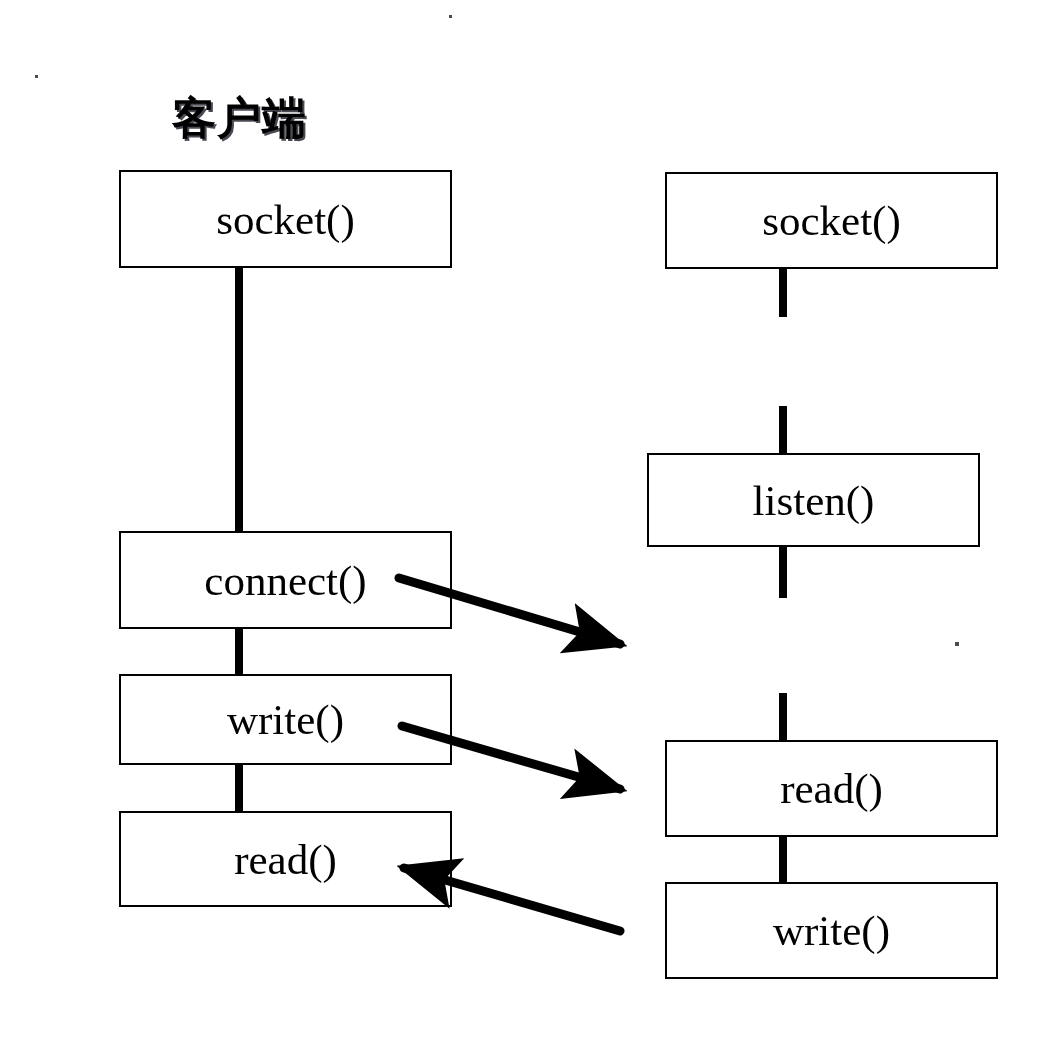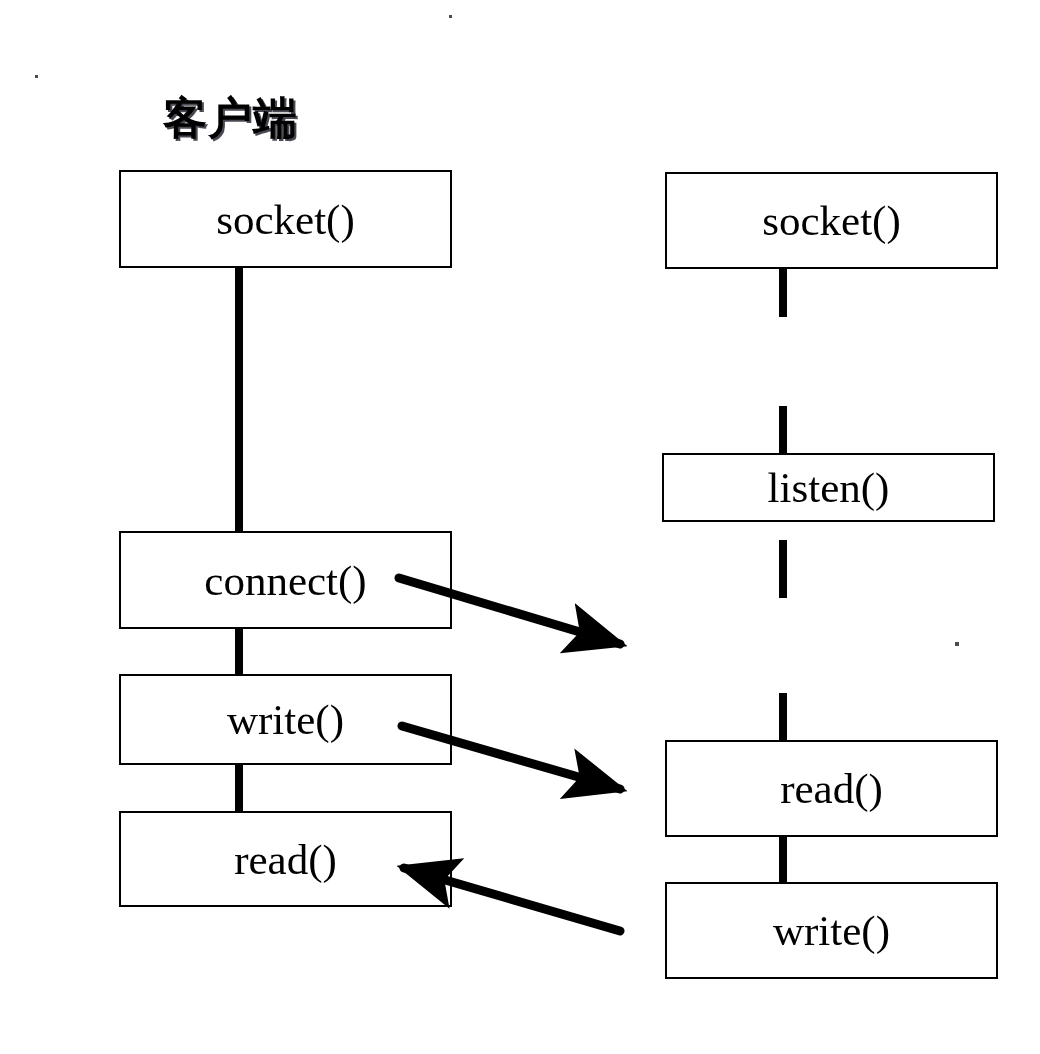--- a/index.html
+++ b/index.html
@@ -65,21 +65,21 @@
 <body>
 
 <div id="canvas">
 
   <div class="speck" style="left:449px;top:15px;width:3px;height:3px;"></div>
   <div class="speck" style="left:35px;top:75px;width:3px;height:3px;"></div>
   <div class="speck" style="left:955px;top:642px;width:4px;height:4px;"></div>
   <div class="speck" style="left:957px;top:778px;width:4px;height:4px;"></div>
   <div class="speck" style="left:954px;top:915px;width:6px;height:6px;"></div>
 
-  <div class="col-title" style="left:163px;top:96px;">客户端</div>
+  <div class="col-title" style="left:172px;top:96px;">客户端</div>
 
 
   <div class="connector" style="left:235px;top:266px;width:8px;height:268px;"></div>
   <div class="connector" style="left:235px;top:626px;width:8px;height:50px;"></div>
   <div class="connector" style="left:235px;top:763px;width:8px;height:50px;"></div>
 
   <div class="node" style="left:71px;top:170px;width:333px;height:98px;">
     <span class="node-label">socket()</span>
   </div>
 
@@ -99,21 +99,21 @@
   <div class="connector" style="left:779px;top:406px;width:8px;height:48px;"></div>
   <div class="connector" style="left:779px;top:540px;width:8px;height:58px;"></div>
   <div class="connector" style="left:779px;top:693px;width:8px;height:48px;"></div>
   <div class="connector" style="left:779px;top:835px;width:8px;height:48px;"></div>
 
   <div class="node" style="left:617px;top:172px;width:333px;height:97px;">
     <span class="node-label">socket()</span>
   </div>
 
 
-  <div class="node" style="left:614px;top:453px;width:333px;height:69px;">
+  <div class="node" style="left:599px;top:453px;width:333px;height:94px;">
     <span class="node-label">listen()</span>
   </div>
 
 
   <div class="node" style="left:617px;top:740px;width:333px;height:97px;">
     <span class="node-label">read()</span>
   </div>
 
   <div class="node" style="left:617px;top:882px;width:333px;height:97px;">
     <span class="node-label">write()</span>

